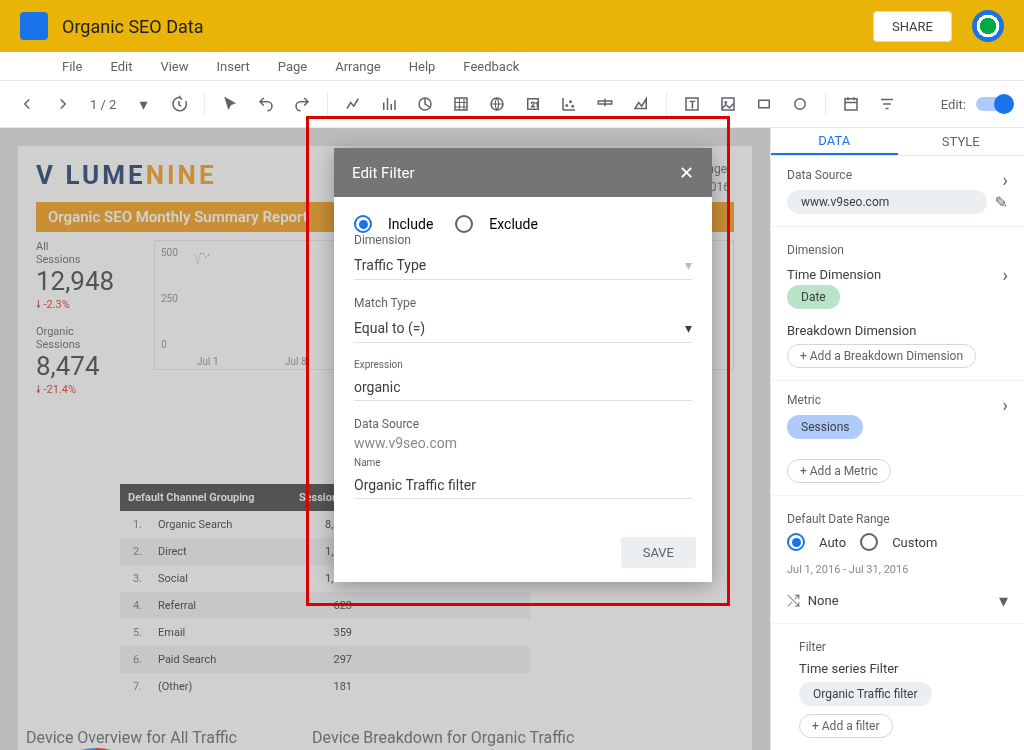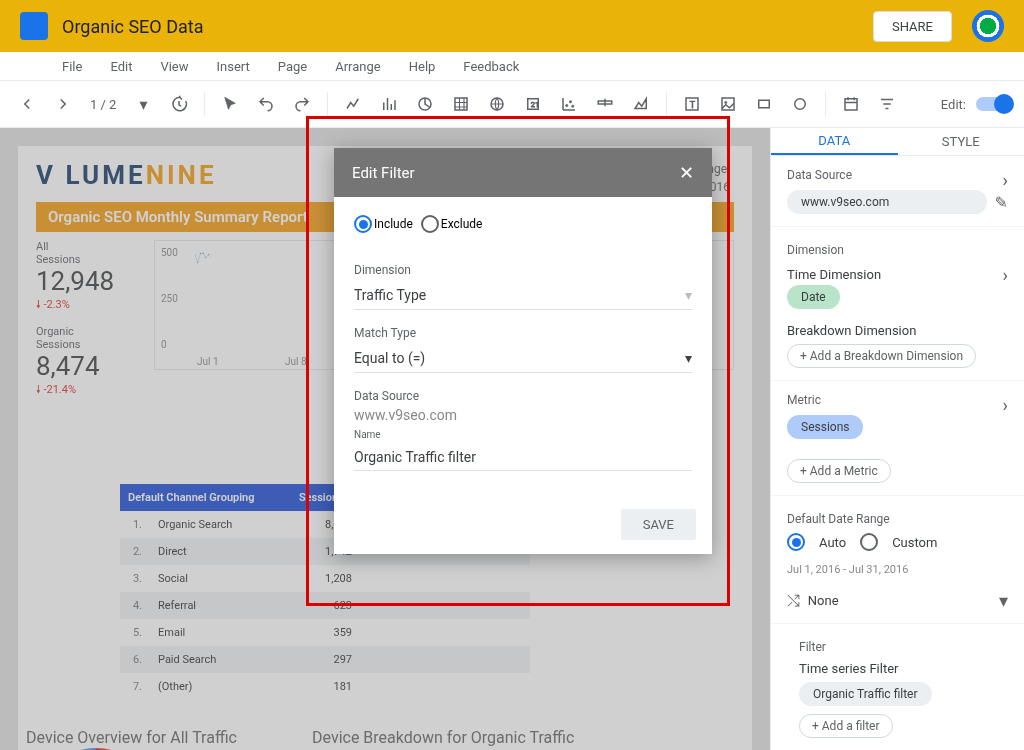--- a/index.html
+++ b/index.html
@@ -29,21 +29,21 @@
 .stats { width: 100px; }
 .stat-label { font-size: 11px; color: #5f6368; }
 .stat-value { font-size: 26px; color: #3c4043; }
 .stat-change { font-size: 11px; color: #d93025; }
 .stat2 { margin-top: 10px; }
 .chart { flex: 1; height: 130px; border: 1px solid #e5e5e5; position: relative; }
 .chart-ylabel { position: absolute; left: 6px; font-size: 10px; color: #888; }
 .chart-line { position: absolute; left: 40px; right: 8px; top: 10px; bottom: 20px; }
 .chart-xlab { position: absolute; bottom: 2px; font-size: 10px; color: #888; }
 .channel-table { position: absolute; top: 356px; left: 120px; width: 410px; }
-.ch-header { display: flex; background: #1d4ed8; color: #fff; font-size: 11px; font-weight: 600; }
+.ch-header { display: flex; background: #404040; color: #fff; font-size: 11px; font-weight: 600; }
 .ch-header div, .ch-row div { padding: 7px 8px; }
 .ch-header div:first-child { width: 150px; }
 .ch-header div:nth-child(2) { width: 90px; text-align: right; }
 .ch-header div:nth-child(3) { width: 100px; text-align: right; }
 .ch-row { display: flex; font-size: 11px; color: #333; }
 .ch-row:nth-child(even) { background: #eef1f3; }
 .ch-row:nth-child(odd) { background: #fff; }
 .ch-num { width: 30px; text-align: right; color: #777; }
 .ch-name { width: 120px; }
 .ch-val { width: 90px; text-align: right; }
@@ -67,21 +67,21 @@
 .radio-o { width: 18px; height: 18px; border: 2px solid #5f6368; border-radius: 50%; display: inline-flex; align-items: center; justify-content: center; }
 .radio-o.checked { border-color: #1a73e8; }
 .radio-o.checked::after { content: ''; width: 9px; height: 9px; background: #1a73e8; border-radius: 50%; }
 .small-muted { font-size: 11px; color: #888; }
 
 .modal-frame { position: absolute; top: 116px; left: 306px; width: 424px; height: 490px; border: 3px solid #d00; z-index: 50; }
 .modal { position: absolute; top: 148px; left: 334px; width: 378px; background: #fff; box-shadow: 0 4px 20px rgba(0,0,0,0.3); z-index: 60; }
 .modal-header { background: #757575; color: #fff; padding: 14px 18px; display: flex; align-items: center; justify-content: space-between; font-size: 15px; }
 .modal-close { font-size: 18px; cursor: pointer; }
 .modal-body { padding: 18px 20px 12px; }
-.m-radios { display: flex; align-items: center; gap: 2px; margin-bottom: 30px; font-size: 12px; }
+.m-radios { display: flex; align-items: center; gap: 16px; margin-bottom: 0; font-size: 14px; }
 .m-label { font-size: 12px; color: #5f6368; margin-bottom: 4px; }
 .m-select { width: 100%; border: none; border-bottom: 1px solid #e0e0e0; padding: 6px 0; font-size: 14px; color: #3c4043; background: none; display: flex; justify-content: space-between; align-items: center; cursor: pointer; }
 .m-input { width: 100%; border: none; border-bottom: 1px solid #e0e0e0; padding: 5px 0; font-size: 14px; color: #3c4043; background: none; }
 .m-group { margin-bottom: 16px; }
 .modal-footer { display: flex; justify-content: flex-end; padding: 10px 16px 14px; }
 .save-btn { background: #eceff1; color: #5f6368; border: none; padding: 8px 22px; font-size: 13px; border-radius: 2px; }
 svg { width: 18px; height: 18px; fill: currentColor; stroke: currentColor; }
 </style>
 </head>
 <body>
@@ -413,20 +413,24 @@
           <span style="color:#bbb;">▾</span>
       </div>
     </div>
     <div class="m-group">
       <div class="m-label">Match Type</div>
       <div class="m-select">
         <span>Equal to (=)</span>
           <span>▾</span>
       </div>
     </div>
+    <div class="m-group">
+      <div class="m-label" style="font-size:10px;">Expression</div>
+      <input class="m-input" value="organic" style="">
+    </div>
     <div class="m-group" style="margin-bottom:6px;">
       <div class="m-label">Data Source</div>
       <div style="font-size:14px;color:#888;">www.v9seo.com</div>
     </div>
     <div class="m-group">
       <div class="m-label" style="font-size:10px;">Name</div>
       <input class="m-input" value="Organic Traffic filter" style="">
     </div>
   </div>
   <div class="modal-footer">

